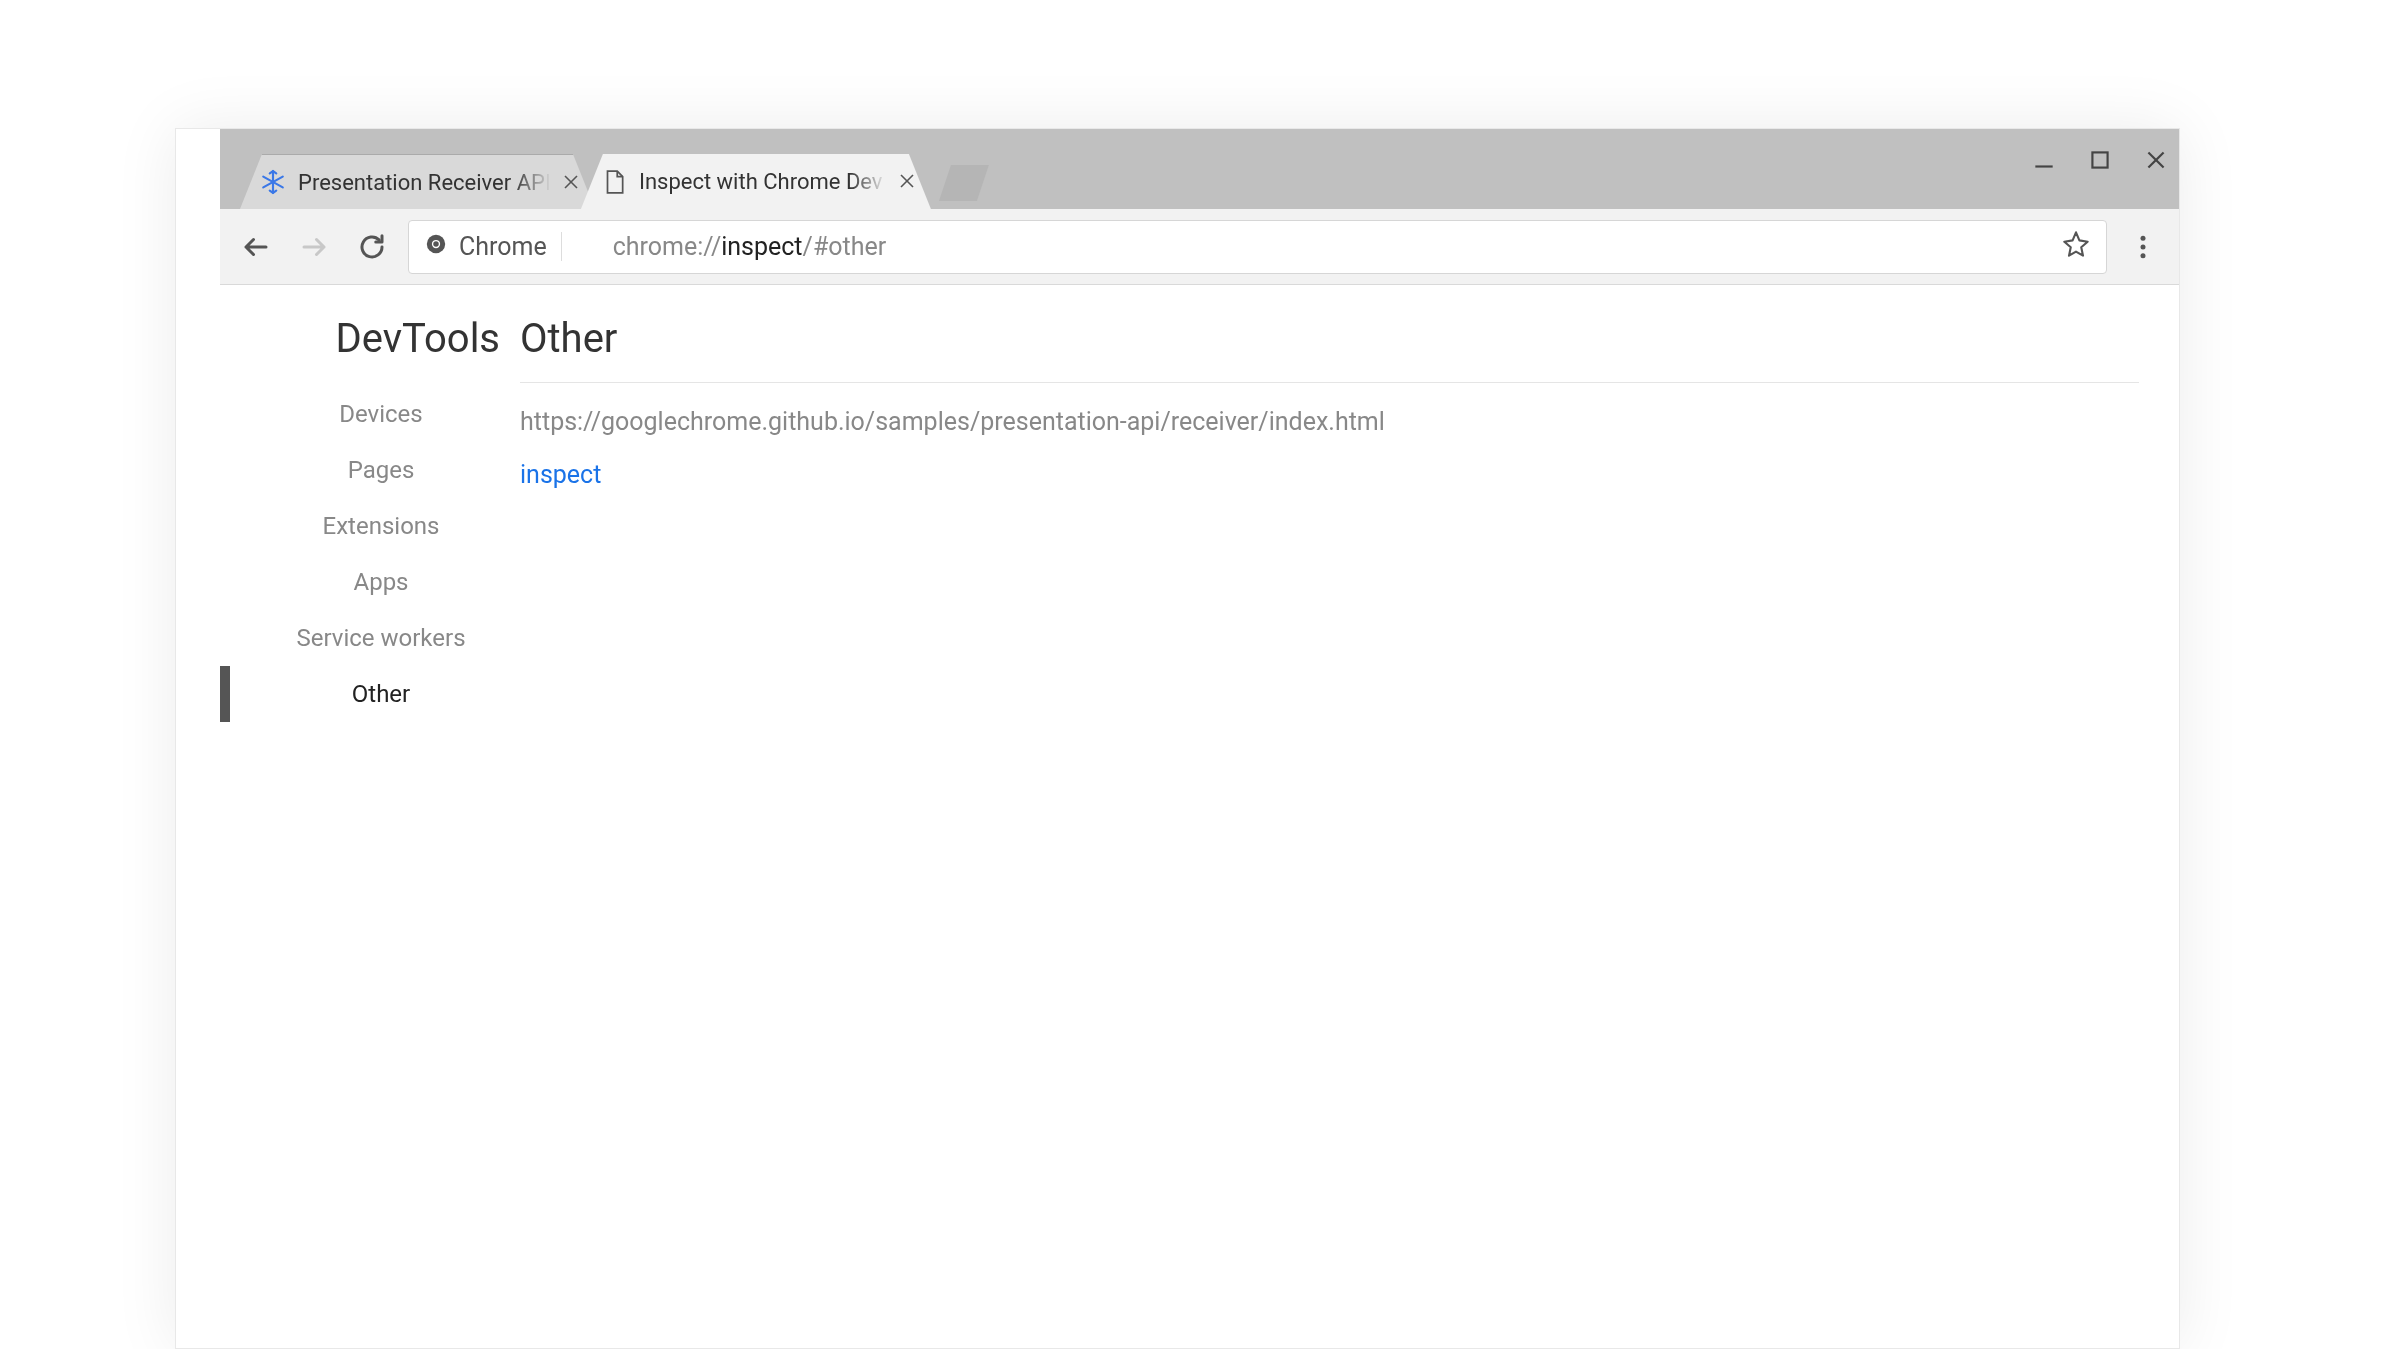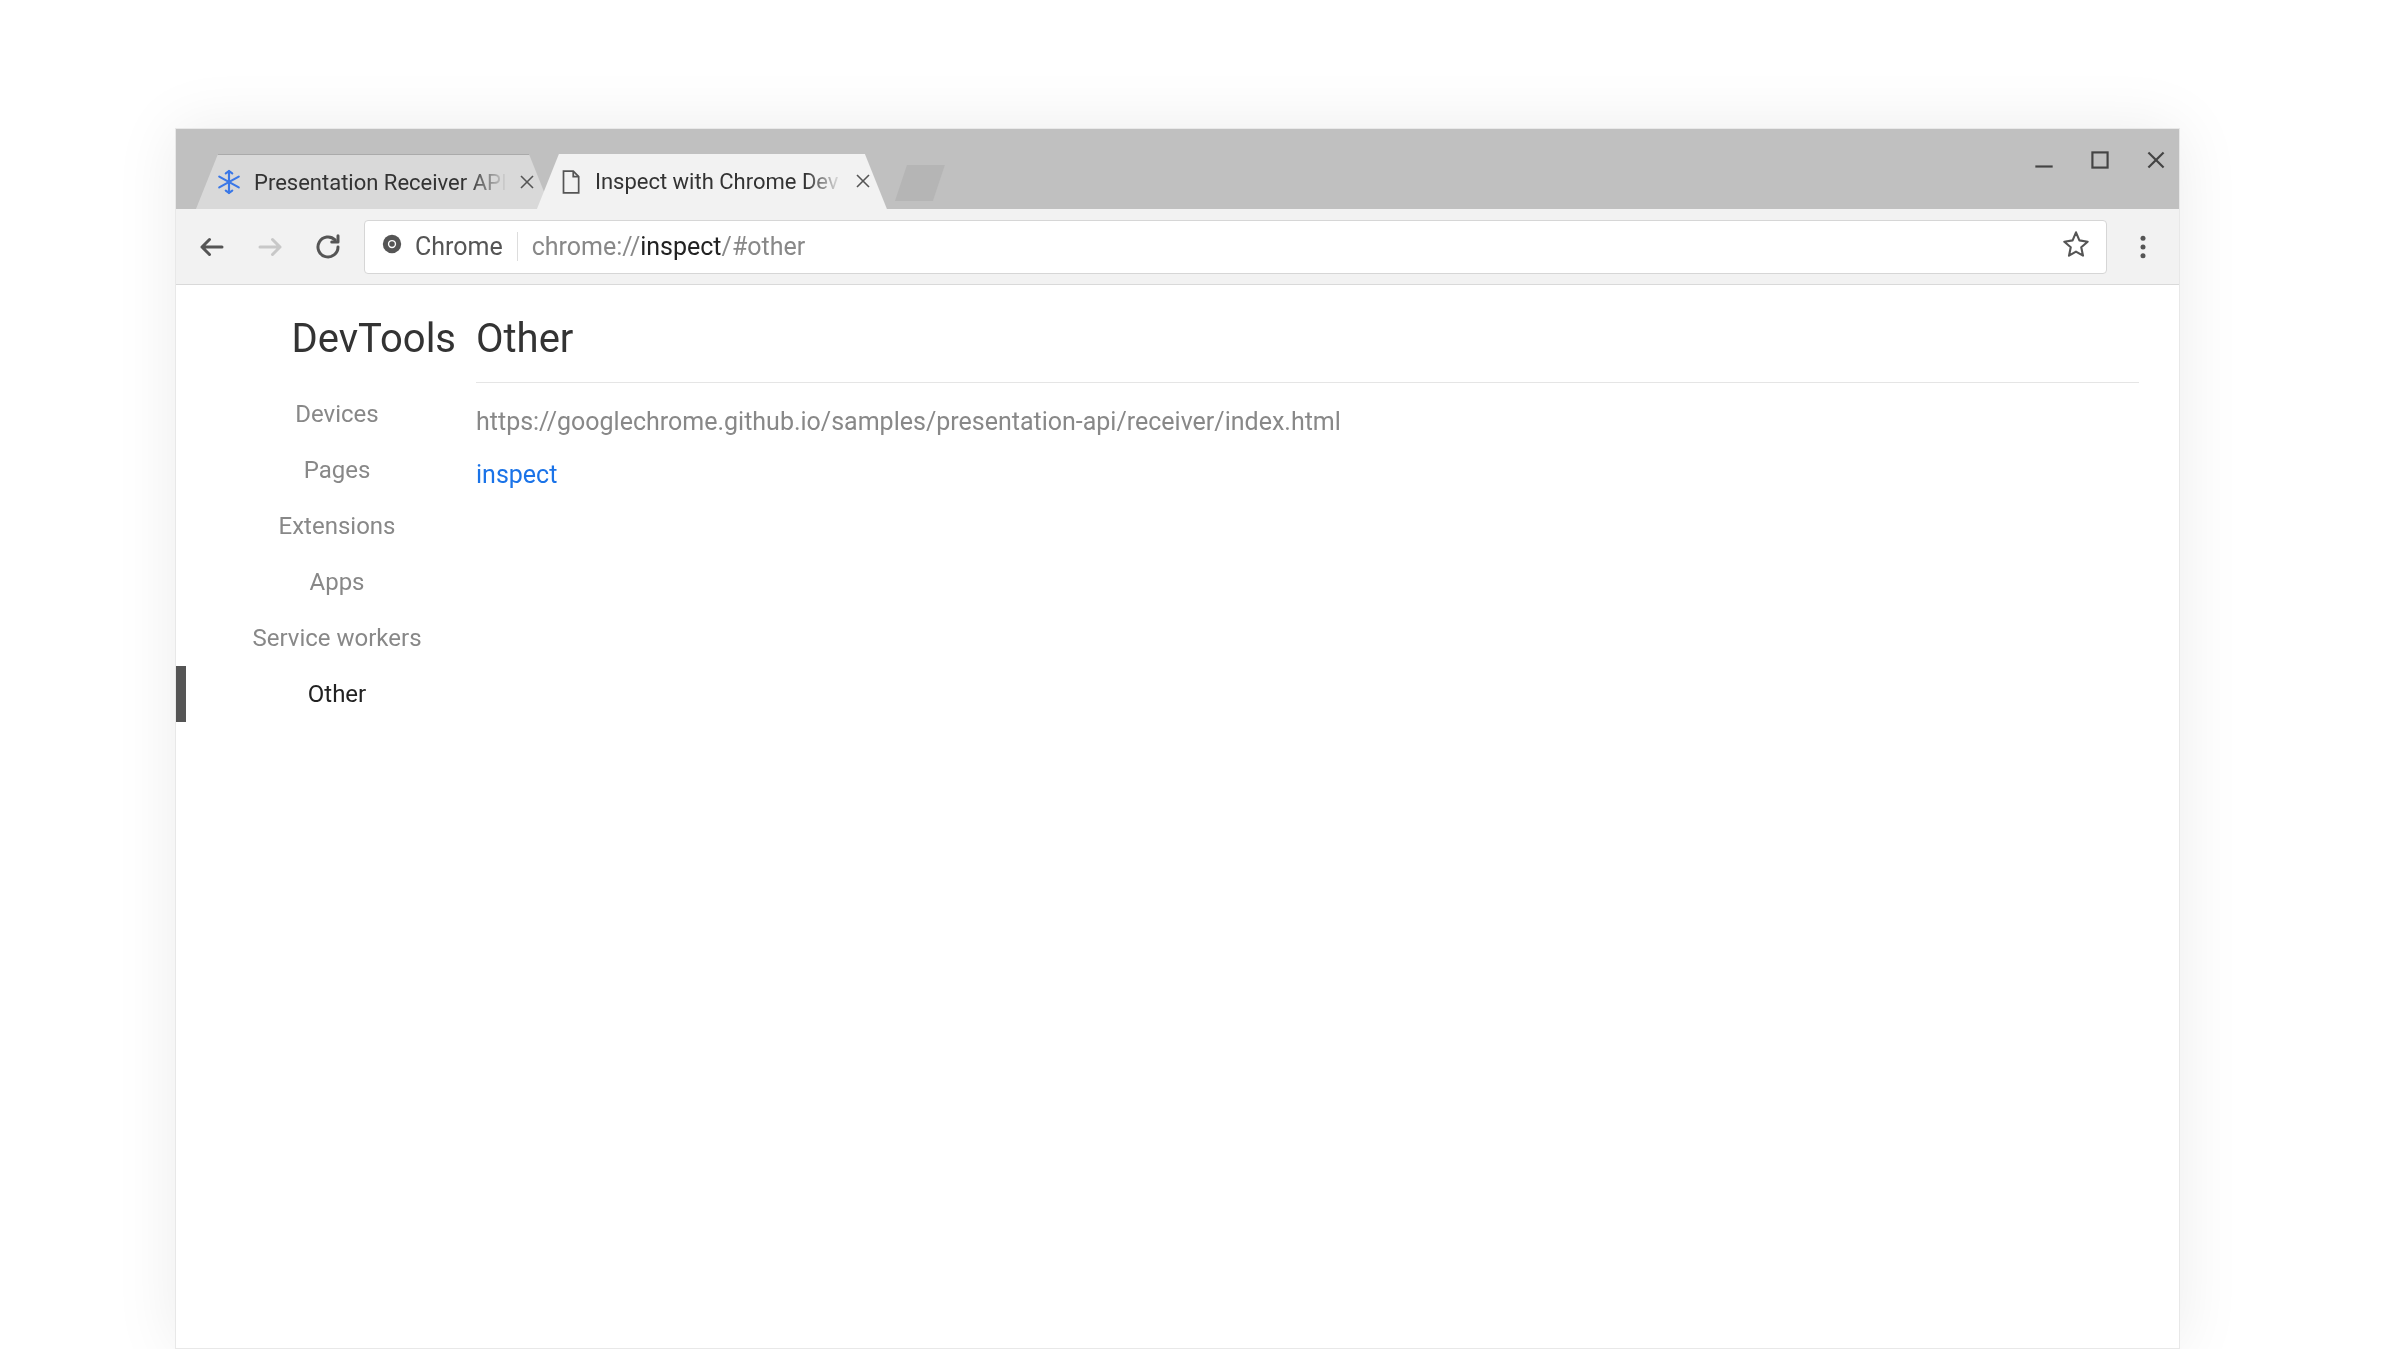--- a/index.html
+++ b/index.html
@@ -13,20 +13,21 @@
   .browser-window {
     position: absolute;
     left: 175px;
     top: 128px;
     width: 2005px;
     height: 1221px;
     background: #fff;
     box-shadow: 0 0 60px rgba(0,0,0,0.08);
     border: 1px solid #e8e8e8;
     overflow: hidden;
+    padding-left: 44px;
   }
   .titlebar {
     height: 80px;
     background: #c0c0c0;
     display: flex;
     align-items: flex-end;
     position: relative;
   }
   .window-controls {
     position: absolute;
@@ -123,20 +124,21 @@
     color: #555;
     padding-right: 14px;
     border-right: 1px solid #ddd;
   }
   .omnibox .url {
     flex: 1;
     color: #888;
     display: flex;
     white-space: nowrap;
     overflow: hidden;
+    margin-left: 37px;
   }
   .url-strong { color: #222; }
   .star { flex-shrink: 0; }
   .content {
     display: flex;
     height: calc(100% - 156px);
     background: #fff;
   }
   .sidebar {
     width: 280px;

